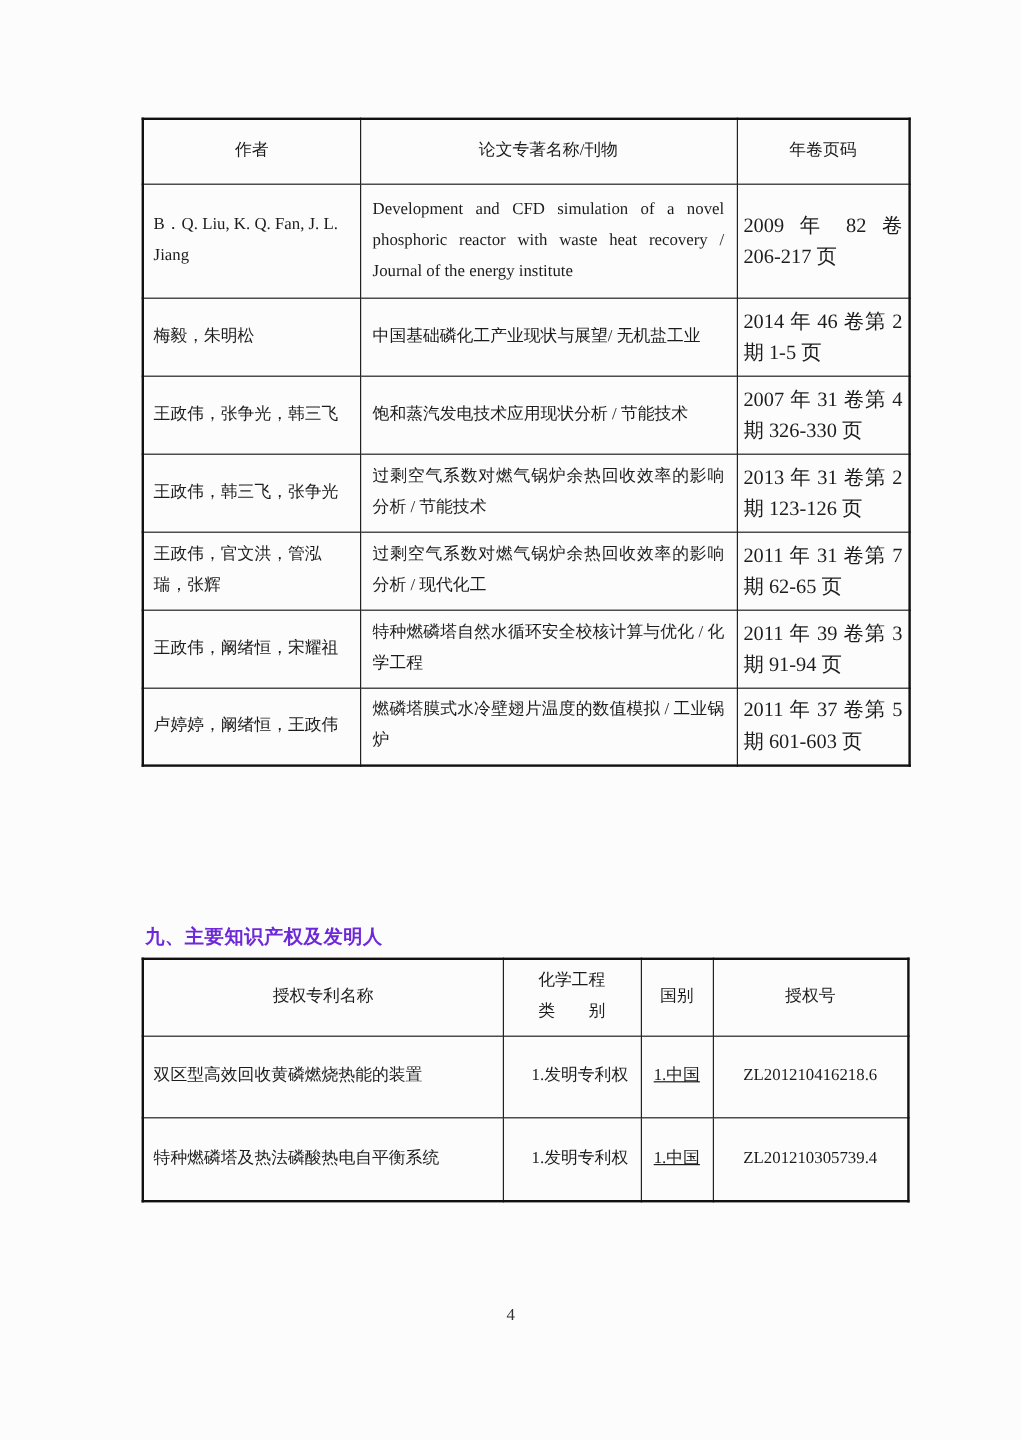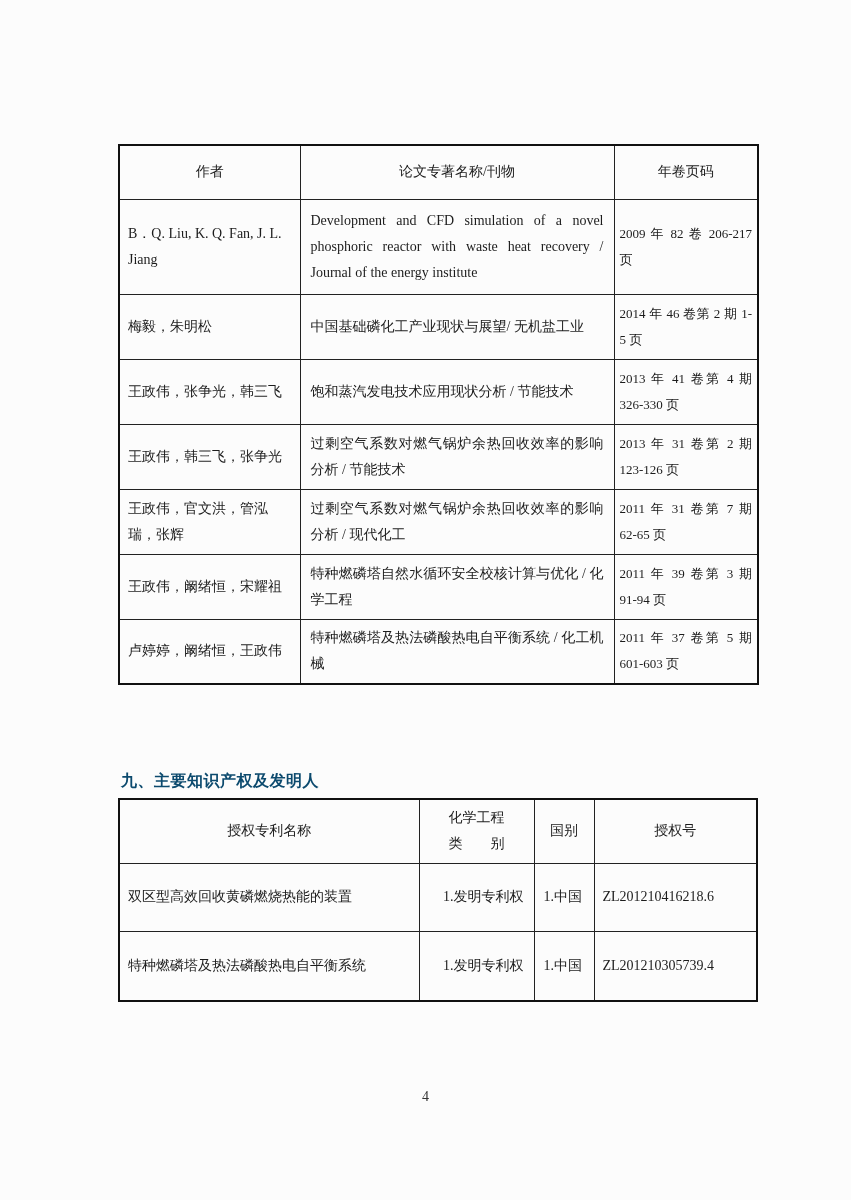--- a/index.html
+++ b/index.html
@@ -21,51 +21,51 @@
     padding:4px 8px;
     vertical-align:middle;
     font-size:14px;
     line-height:26px;
     font-weight:normal;
     overflow:hidden;
   }
   th{text-align:center;white-space:pre-line;}
 
   
-  .pub-table{top:98px;width:639px;margin-top:46px;}
+  .pub-table{top:98px;width:639px;}
   .pub-table thead tr{height:54px;}
   .pub-table tbody tr{height:65px;}
   .pub-table tbody tr:nth-child(1){height:95px;}
   .pub-table td.c0{text-align:left;}
   .pub-table td.c1{text-align:justify;padding:4px 10px;}
   .pub-table td.c2{
     text-align:justify;
-    font-size:13px;
+    font-size:17px;
     padding:4px 5px;
     word-break:keep-all;
   }
 
   
   .section-title{
     position:absolute;left:121px;top:771px;
     font-family:"Liberation Sans","DejaVu Sans",sans-serif;
     font-weight:bold;font-size:16px;letter-spacing:0.5px;
-    color:#0c4a6e;
+    color:#6d28d9;
   }
 
   
   .patent-table{top:798px;width:638px;}
   .patent-table thead tr{height:64px;}
   .patent-table tbody tr:nth-child(1){height:68px;}
   .patent-table tbody tr:nth-child(2){height:70px;}
   .patent-table tbody tr:nth-child(3){height:58px;}
   .patent-table td.c0{text-align:justify;}
   .patent-table td.c1{text-align:right;padding:4px 10px;}
-  .patent-table td.c2{text-align:left;padding:4px 9px;}
-  .patent-table td.c3{margin-left:20px;}
+  .patent-table td.c2{text-align:center;padding:4px 9px;text-decoration:underline;}
+  .patent-table td.c3{text-align:center;margin-left:20px;}
 
   .page-number{
     position:absolute;left:0;top:1089px;width:851px;
     text-align:center;font-size:14px;color:#333;
   }
 </style>
 </head>
 <body>
 
 <div class="page">
@@ -90,40 +90,40 @@
           <td class="c2">2009 年 82 卷 206-217 页</td>
         </tr>
         <tr>
           <td class="c0">梅毅，朱明松</td>
           <td class="c1">中国基础磷化工产业现状与展望/ 无机盐工业</td>
           <td class="c2">2014 年 46 卷第 2 期 1-5 页</td>
         </tr>
         <tr>
           <td class="c0">王政伟，张争光，韩三飞</td>
           <td class="c1">饱和蒸汽发电技术应用现状分析 / 节能技术</td>
-          <td class="c2">2013 年 41 卷第 4 期 326-330 页</td>
+          <td class="c2">2007 年 31 卷第 4 期 326-330 页</td>
         </tr>
         <tr>
           <td class="c0">王政伟，韩三飞，张争光</td>
           <td class="c1">过剩空气系数对燃气锅炉余热回收效率的影响分析 / 节能技术</td>
           <td class="c2">2013 年 31 卷第 2 期 123-126 页</td>
         </tr>
         <tr>
           <td class="c0">王政伟，官文洪，管泓瑞，张辉</td>
           <td class="c1">过剩空气系数对燃气锅炉余热回收效率的影响分析 / 现代化工</td>
           <td class="c2">2011 年 31 卷第 7 期 62-65 页</td>
         </tr>
         <tr>
           <td class="c0">王政伟，阚绪恒，宋耀祖</td>
           <td class="c1">特种燃磷塔自然水循环安全校核计算与优化 / 化学工程</td>
           <td class="c2">2011 年 39 卷第 3 期 91-94 页</td>
         </tr>
         <tr>
           <td class="c0">卢婷婷，阚绪恒，王政伟</td>
-          <td class="c1">特种燃磷塔及热法磷酸热电自平衡系统 / 化工机械</td>
+          <td class="c1">燃磷塔膜式水冷壁翅片温度的数值模拟 / 工业锅炉</td>
           <td class="c2">2011 年 37 卷第 5 期 601-603 页</td>
         </tr>
       </tbody>
   </table>
 
   <div class="section-title">九、主要知识产权及发明人</div>
 
   <table class="patent-table">
     <colgroup>
       <col style="width:300px">

